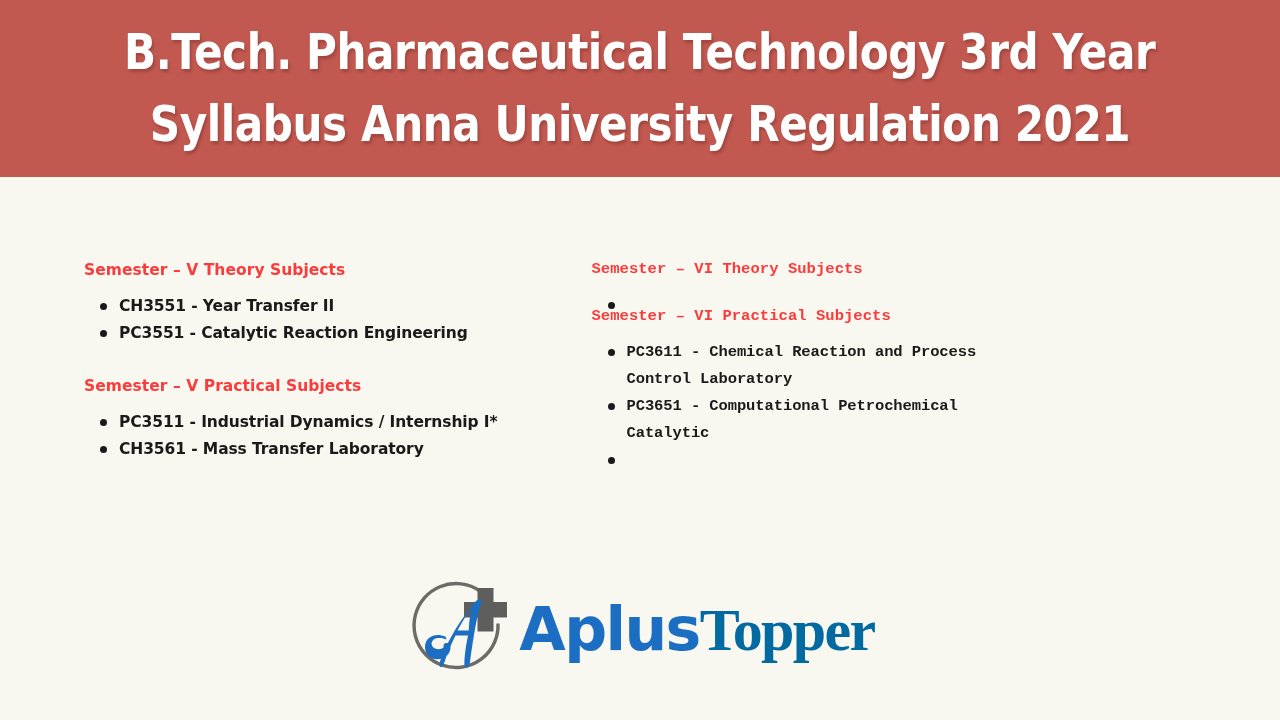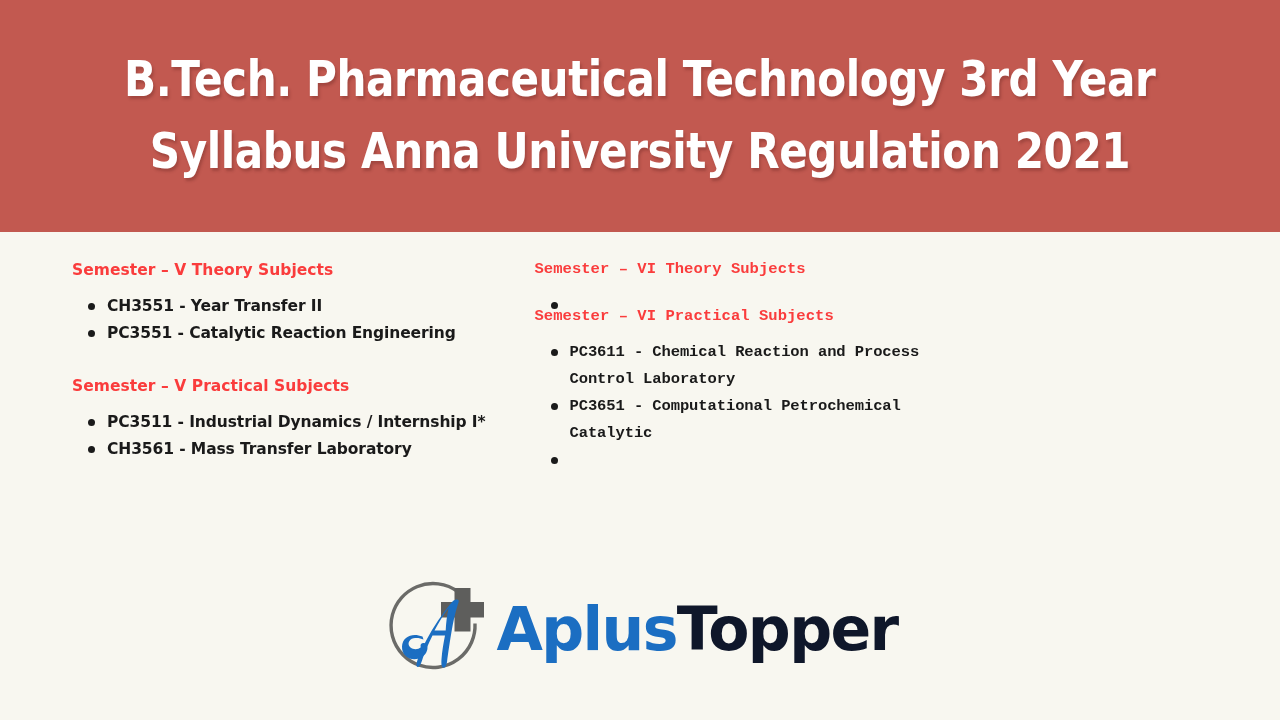--- a/index.html
+++ b/index.html
@@ -21,21 +21,21 @@
     height: 720px;
     background: #F8F7F0;
   }
 
   
   .banner {
     position: absolute;
     left: 0;
     top: 0;
     width: 1280px;
-    height: 232px;
+    height: 177px;
     background: #C25950;
     display: flex;
     flex-direction: column;
     align-items: center;
     justify-content: center;
     box-sizing: border-box;
     padding: 0 40px;
   }
   .banner-title {
     color: #FFFFFF;
@@ -47,26 +47,27 @@
     letter-spacing: -0.5px;
     transform: scaleX(0.86);
     transform-origin: center center;
     white-space: nowrap;
     text-shadow: 2px 3px 3px rgba(90, 30, 25, 0.30);
   }
 
   
   .columns {
     position: absolute;
-    left: 0;
+    left: 12px;
     top: 198px;
     width: 1049px;
     height: 370px;
     display: flex;
     box-sizing: border-box;
+    gap: 45px;
   }
   .col {
     box-sizing: border-box;
     flex: 0 0 50%;
   }
   .col-left  { padding: 62px 30px 0 72px; }
   .col-right { padding: 61px 40px 0 618px; padding-left: 0; margin-left: 0; }
   
   .col-right { padding: 61px 60px 0 10px; font-family: Liberation Mono, monospace; }
 
@@ -135,21 +136,21 @@
   .logo-text {
     font-family: "DejaVu Sans", "Liberation Sans", sans-serif;
     font-weight: 700;
     font-size: 60px;
     line-height: 60px;
     letter-spacing: -1.6px;
     white-space: nowrap;
     transform: translateY(-2px);
   }
   .logo-text .lt-blue { color: #1B6EC2; }
-  .logo-text .lt-gray { color: #0f172a; }
+  .logo-text .lt-gray { color: #0369a1; font-family: Liberation Serif, serif; }
 </style>
 </head>
 <body>
 
 <div class="page">
 
   <div class="banner">
     <div class="banner-title">B.Tech. Pharmaceutical Technology 3rd Year</div>
     <div class="banner-title">Syllabus Anna University Regulation 2021</div>
   </div>

